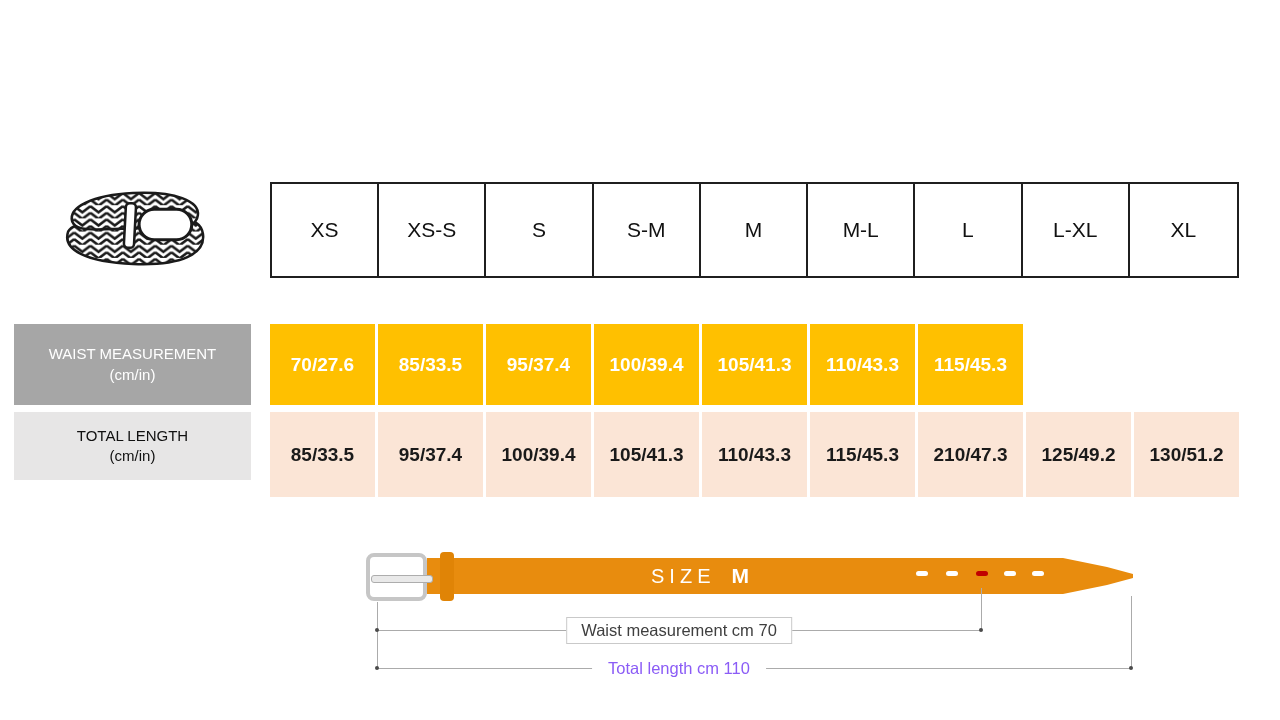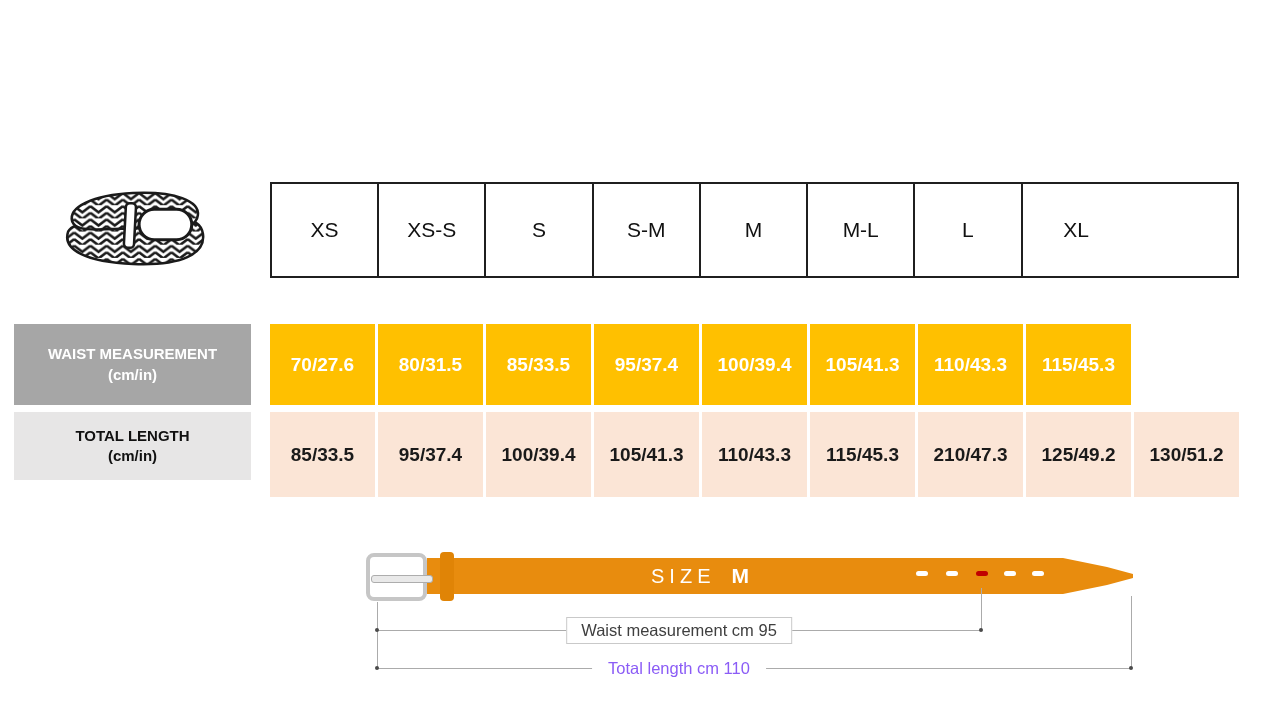--- a/index.html
+++ b/index.html
@@ -17,21 +17,21 @@
   }
   .size-header .cell{
     display:flex;align-items:center;justify-content:center;
     border-right:2px solid #1f1f1f;font-size:21px;color:#111;box-sizing:border-box;
   }
   .size-header .cell:last-child{border-right:none;}
   
   .row-label{
     position:absolute;left:14px;width:237px;
     display:flex;flex-direction:column;align-items:center;justify-content:center;
-    font-weight:bold;font-size:15px;line-height:1.35;text-align:center;box-sizing:border-box;
+    font-weight:normal;font-size:15px;line-height:1.35;text-align:center;box-sizing:border-box;
   }
   .row-label.waist{top:284px;height:81px;background:#A6A6A6;color:#ffffff;}
   .row-label.length{top:372px;height:68px;background:#E7E6E6;color:#111111;}
   .data-row{
     position:absolute;left:270px;width:969px;
     display:grid;grid-template-columns:repeat(9,1fr);column-gap:3px;box-sizing:border-box;
   }
   .data-row.waist{top:284px;height:81px;}
   .data-row.length{top:372px;height:85px;}
   .data-row .cell{
@@ -101,30 +101,30 @@
   </div>
 
   <div class="size-header">
     <div class="cell">XS</div>
     <div class="cell">XS-S</div>
     <div class="cell">S</div>
     <div class="cell">S-M</div>
     <div class="cell">M</div>
     <div class="cell">M-L</div>
     <div class="cell">L</div>
+    <div class="cell">L-XL</div>
     <div class="cell">XL</div>
   </div>
 
   <div class="row-label waist">
     <span>WAIST MEASUREMENT</span>
     <span>(cm/in)</span>
   </div>
   <div class="data-row waist">
     <div class="cell">70/27.6</div>
-    <div class="cell">80/31.5</div>
     <div class="cell">85/33.5</div>
     <div class="cell">95/37.4</div>
     <div class="cell">100/39.4</div>
     <div class="cell">105/41.3</div>
     <div class="cell">110/43.3</div>
     <div class="cell">115/45.3</div>
   </div>
 
   <div class="row-label length">
     <span>TOTAL LENGTH</span>
@@ -166,16 +166,16 @@
   <div class="guide v1"></div>
   <div class="guide v2"></div>
   <div class="guide v3"></div>
   <div class="guide hw"></div>
   <div class="guide hl"></div>
   <span class="enddot" style="left:375px;top:588px;"></span>
   <span class="enddot" style="left:979px;top:588px;"></span>
   <span class="enddot" style="left:375px;top:626px;"></span>
   <span class="enddot" style="left:1129px;top:626px;"></span>
 
-  <div class="waist-box">Waist measurement cm 95</div>
+  <div class="waist-box">Waist measurement cm 70</div>
   <div class="length-caption">Total length cm 110</div>
 
 </div>
 
 </body></html>

